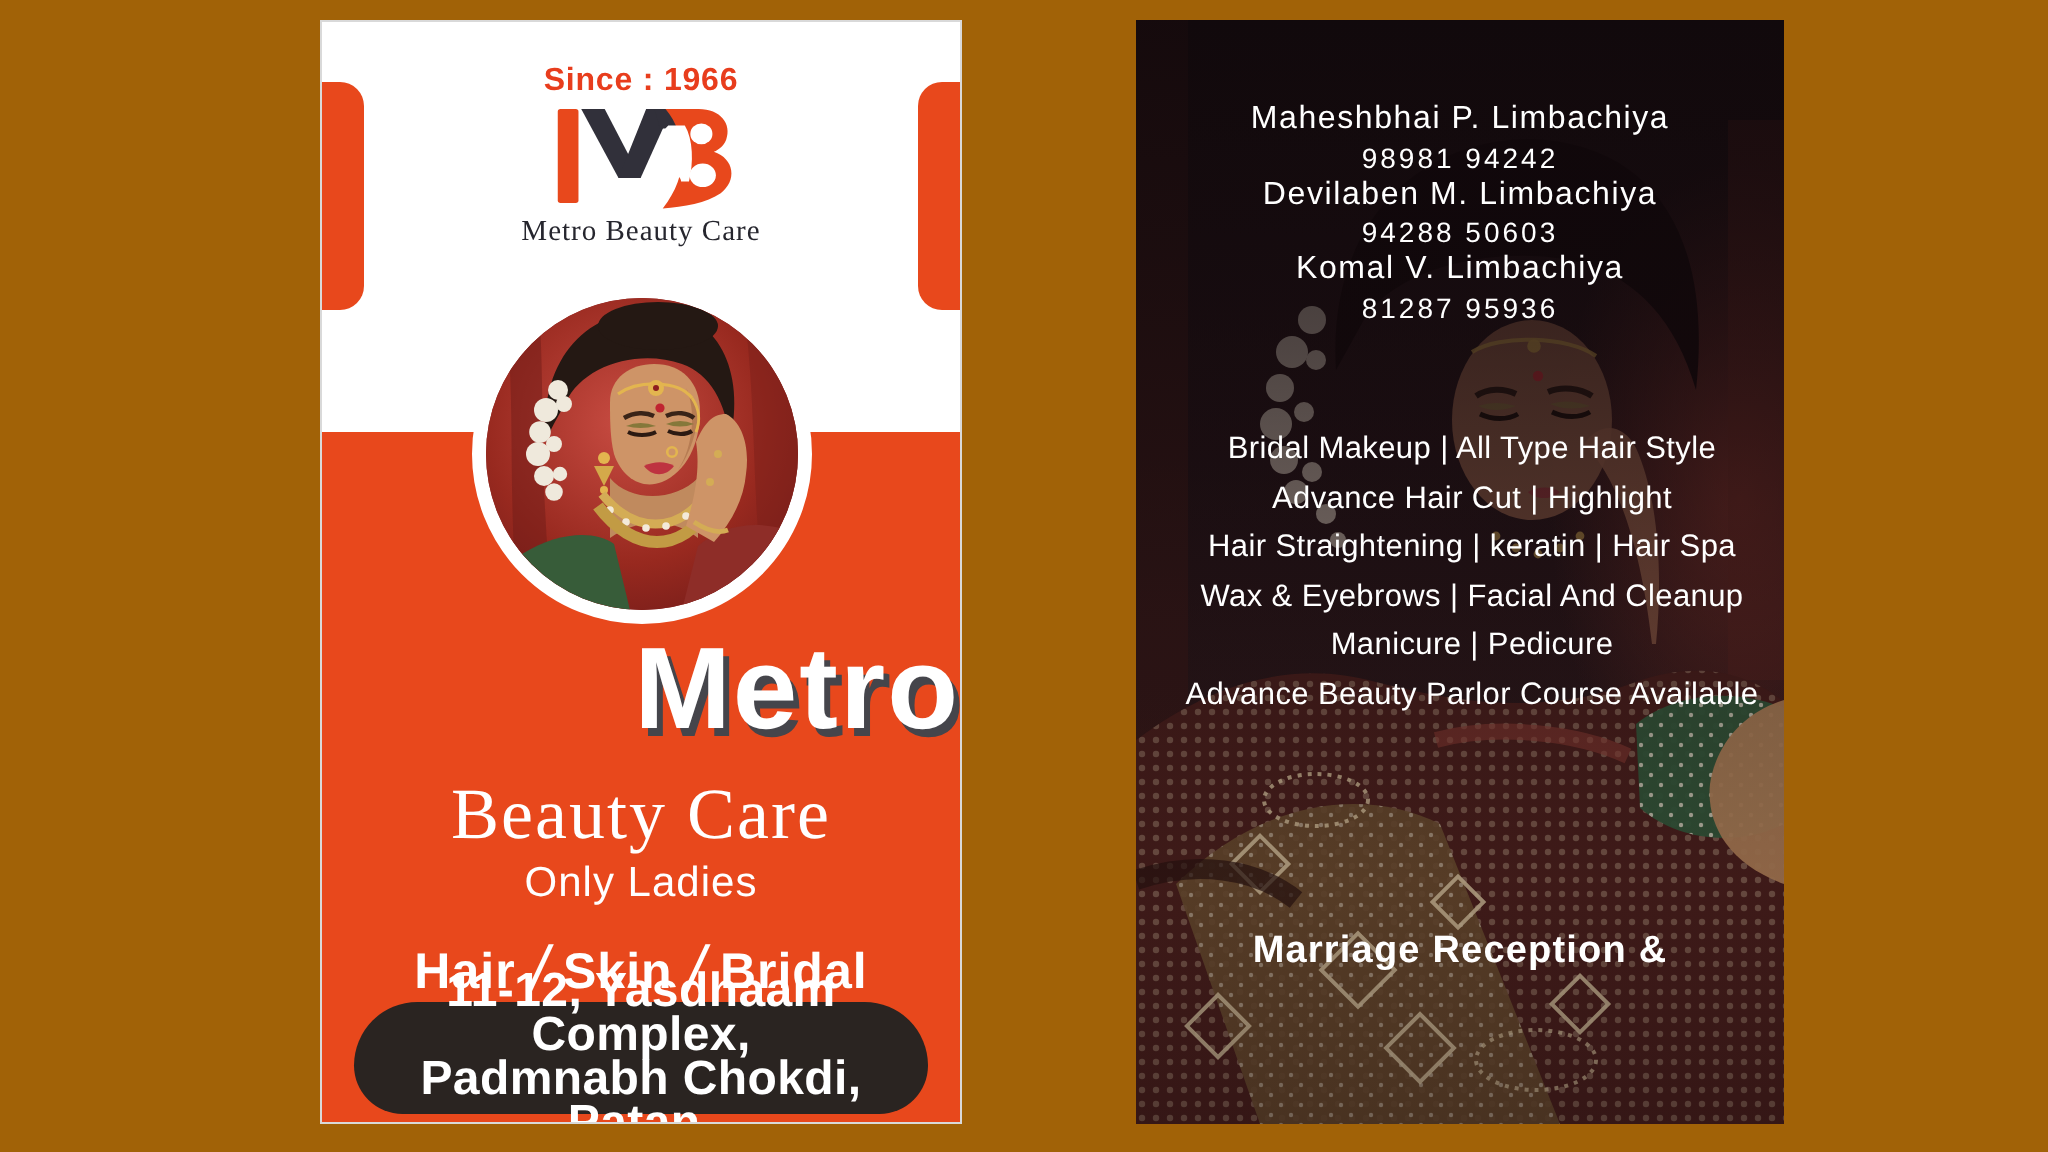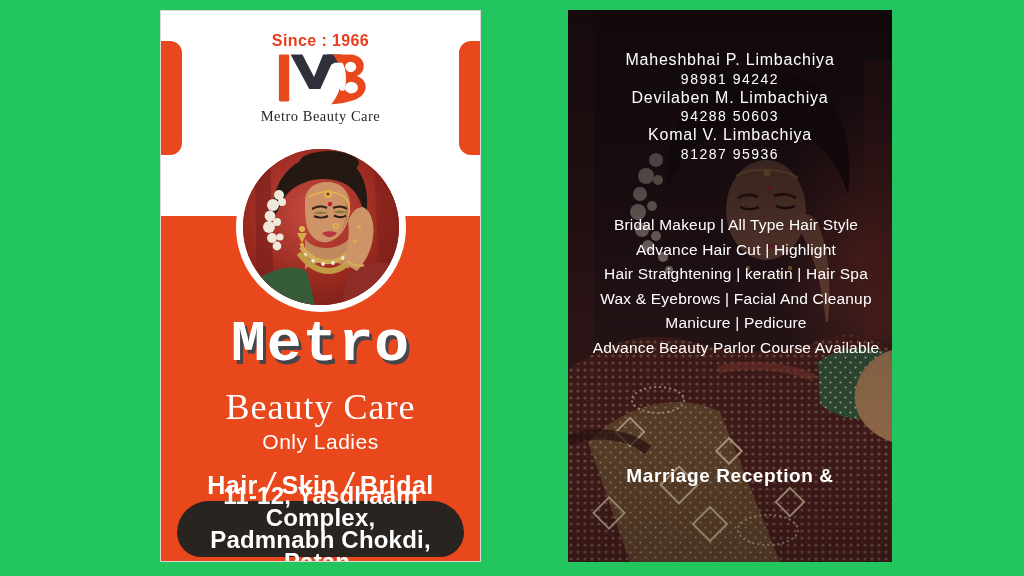--- a/index.html
+++ b/index.html
@@ -1,36 +1,36 @@
 <!DOCTYPE html>
 <html><head>
 <meta charset="utf-8">
 <style>
   html,body{margin:0;padding:0;background:#ffffff;}
-  .canvas{position:relative;width:1024px;height:576px;background:#22c55e;overflow:hidden;
+  .canvas{position:relative;width:1024px;height:576px;background:#a16207;overflow:hidden;
           font-family:"Liberation Sans", sans-serif;}
   .card{position:absolute;top:10px;height:552px;overflow:hidden;}
   .card-front{left:160px;width:321px;background:#ffffff;border:1px solid #d9d9d9;box-sizing:border-box;}
   .card-back{left:568px;width:324px;background:#1e1114;}
   .abs{position:absolute;}
   .ctr{left:0;right:0;text-align:center;}
 
   
   .since{top:20px;color:#e83d1d;font-weight:bold;font-size:16px;line-height:20px;letter-spacing:.4px;}
   .logo-wrap{top:38px;}
   .logo-text{top:97px;font-family:Liberation Serif, serif;font-size:14.5px;line-height:16px;
              color:#26262e;letter-spacing:.5px;}
   .tab{top:30px;width:21px;height:114px;background:#e8481c;}
   .tab-left{left:0;border-radius:0 12px 12px 0;}
   .tab-right{right:0;border-radius:12px 0 0 12px;}
   .front-orange{left:0;right:0;top:205px;bottom:0;background:#e8481c;}
   .photo-circle{top:131px;left:50%;margin-left:-85px;width:156px;height:156px;border:7px solid #fff;
                 border-radius:50%;overflow:hidden;background:#8e2423;}
-  .metro-title{top:303px;font-family:Liberation Mono, monospace;font-weight:bold;font-size:58px;line-height:62px;
-               color:#ffffff;letter-spacing:1px;text-shadow:3px 4px 0 #45454b;}
+  .metro-title{top:303px;font-family:Liberation Sans, sans-serif;font-weight:bold;font-size:58px;line-height:62px;
+               color:#ffffff;letter-spacing:1px;text-shadow:3px 4px 0 #45454b;text-align:right;}
   .beauty-care{top:375px;font-family:"Liberation Serif",serif;font-size:36px;line-height:42px;color:#ffffff;
                letter-spacing:1px;}
   .only-ladies{top:419px;font-size:21px;line-height:24px;color:#ffffff;letter-spacing:.5px;}
   .hsb{top:456px;font-size:25px;line-height:32px;color:#ffffff;font-weight:bold;letter-spacing:.5px;}
   .hsb .slash{font-weight:300;font-style:italic;font-size:33px;position:relative;top:2px;margin:0 7px;}
   .address-box{left:16px;right:16px;top:490px;height:56px;background:#2a2421;
                border-radius:34px 34px 26px 26px;display:flex;flex-direction:column;justify-content:center;
                color:#ffffff;font-weight:bold;font-size:24px;line-height:22px;text-align:center;letter-spacing:.2px;}
 
   

